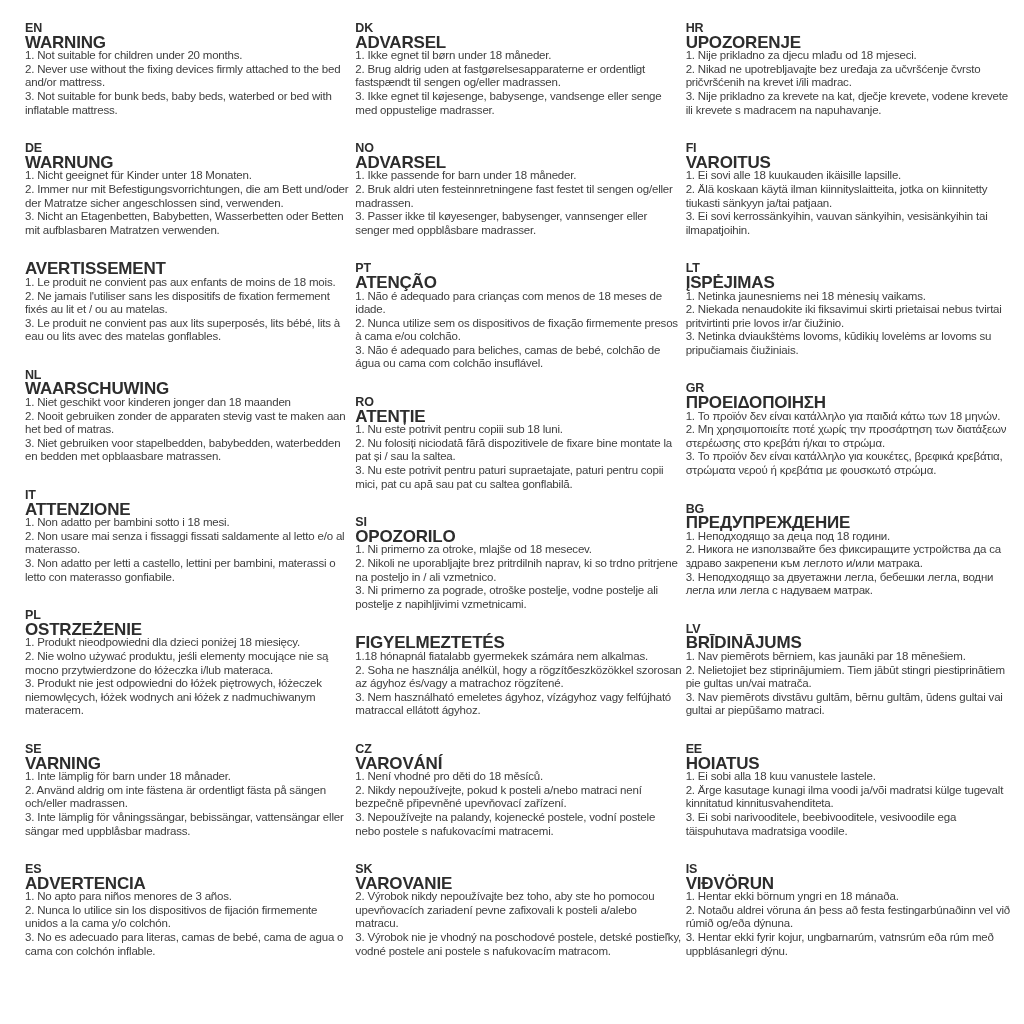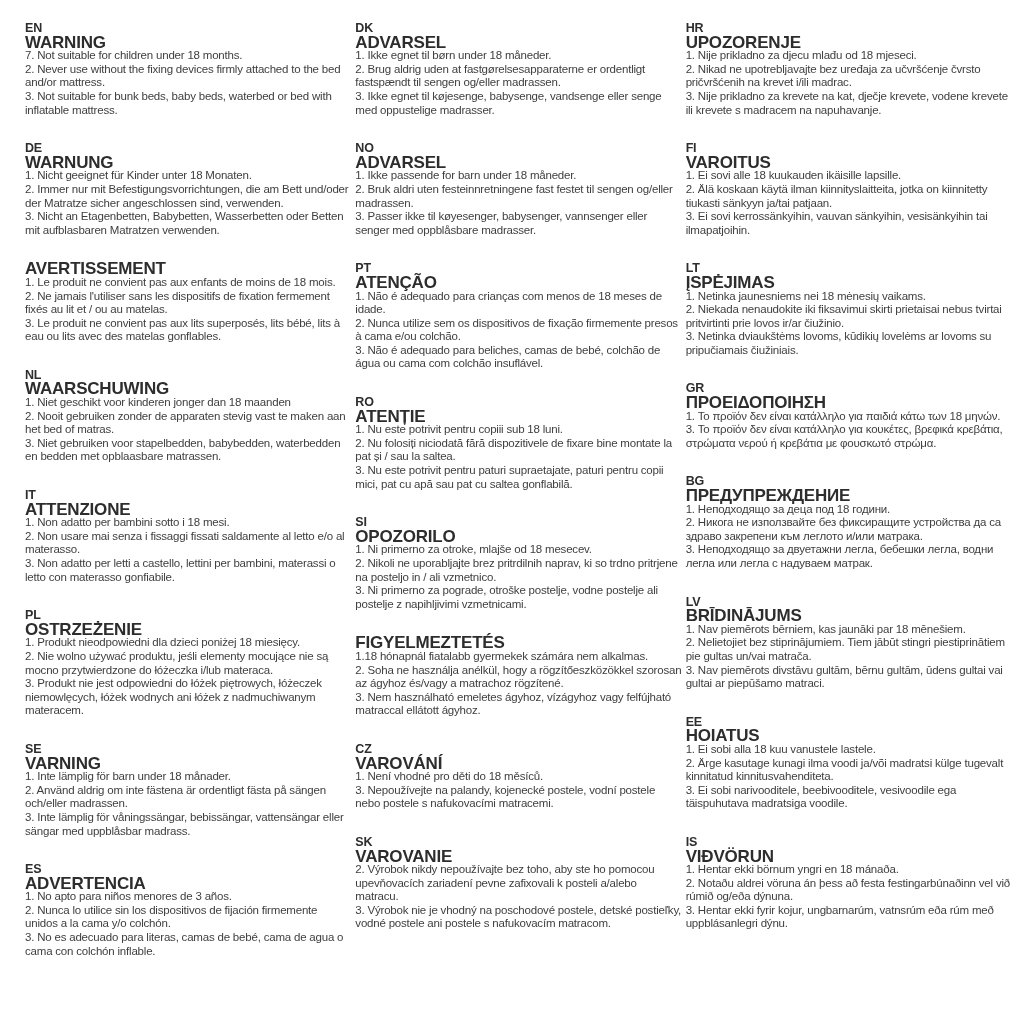--- a/index.html
+++ b/index.html
@@ -42,21 +42,21 @@
   p.item { margin: 0; }
 </style>
 </head>
 <body>
 
 <div class="sheet">
   <div class="col">
   <section class="lang-section">
     <div class="code">EN</div>
     <div class="title">WARNING</div>
-    <p class="item">7. Not suitable for children under 18 months.</p>
+    <p class="item">1. Not suitable for children under 20 months.</p>
     <p class="item">2. Never use without the fixing devices firmly attached to the bed and/or mattress.</p>
     <p class="item">3. Not suitable for bunk beds, baby beds, waterbed or bed with inflatable mattress.</p>
   </section>
 
   <section class="lang-section">
     <div class="code">DE</div>
     <div class="title">WARNUNG</div>
     <p class="item">1. Nicht geeignet für Kinder unter 18 Monaten.</p>
     <p class="item">2. Immer nur mit Befestigungsvorrichtungen, die am Bett und/oder der Matratze sicher angeschlossen sind, verwenden.</p>
     <p class="item">3. Nicht an Etagenbetten, Babybetten, Wasserbetten oder Betten mit aufblasbaren Matratzen verwenden.</p>
@@ -154,20 +154,21 @@
     <div class="title">FIGYELMEZTETÉS</div>
     <p class="item">1.18 hónapnál fiatalabb gyermekek számára nem alkalmas.</p>
     <p class="item">2. Soha ne használja anélkül, hogy a rögzítőeszközökkel szorosan az ágyhoz és/vagy a matrachoz rögzítené.</p>
     <p class="item">3. Nem használható emeletes ágyhoz, vízágyhoz vagy felfújható matraccal ellátott ágyhoz.</p>
   </section>
 
   <section class="lang-section">
     <div class="code">CZ</div>
     <div class="title">VAROVÁNÍ</div>
     <p class="item">1. Není vhodné pro děti do 18 měsíců.</p>
+    <p class="item">2. Nikdy nepoužívejte, pokud k posteli a/nebo matraci není bezpečně připevněné upevňovací zařízení.</p>
     <p class="item">3. Nepoužívejte na palandy, kojenecké postele, vodní postele nebo postele s nafukovacími matracemi.</p>
   </section>
 
   <section class="lang-section">
     <div class="code">SK</div>
     <div class="title">VAROVANIE</div>
     <p class="item">2. Výrobok nikdy nepoužívajte bez toho, aby ste ho pomocou upevňovacích zariadení pevne zafixovali k posteli a/alebo matracu.</p>
     <p class="item">3. Výrobok nie je vhodný na poschodové postele, detské postieľky, vodné postele ani postele s nafukovacím matracom.</p>
   </section>
 </div>
@@ -193,20 +194,21 @@
     <div class="title">ĮSPĖJIMAS</div>
     <p class="item">1. Netinka jaunesniems nei 18 mėnesių vaikams.</p>
     <p class="item">2. Niekada nenaudokite iki fiksavimui skirti prietaisai nebus tvirtai pritvirtinti prie lovos ir/ar čiužinio.</p>
     <p class="item">3. Netinka dviaukštėms lovoms, kūdikių lovelėms ar lovoms su pripučiamais čiužiniais.</p>
   </section>
 
   <section class="lang-section">
     <div class="code">GR</div>
     <div class="title">ΠΡΟΕΙΔΟΠΟΙΗΣΗ</div>
     <p class="item">1. Το προϊόν δεν είναι κατάλληλο για παιδιά κάτω των 18 μηνών.</p>
+    <p class="item">2. Μη χρησιμοποιείτε ποτέ χωρίς την προσάρτηση των διατάξεων στερέωσης στο κρεβάτι ή/και το στρώμα.</p>
     <p class="item">3. Το προϊόν δεν είναι κατάλληλο για κουκέτες, βρεφικά κρεβάτια, στρώματα νερού ή κρεβάτια με φουσκωτό στρώμα.</p>
   </section>
 
   <section class="lang-section">
     <div class="code">BG</div>
     <div class="title">ПРЕДУПРЕЖДЕНИЕ</div>
     <p class="item">1. Неподходящо за деца под 18 години.</p>
     <p class="item">2. Никога не използвайте без фиксиращите устройства да са здраво закрепени към леглото и/или матрака.</p>
     <p class="item">3. Неподходящо за двуетажни легла, бебешки легла, водни легла или легла с надуваем матрак.</p>
   </section>

